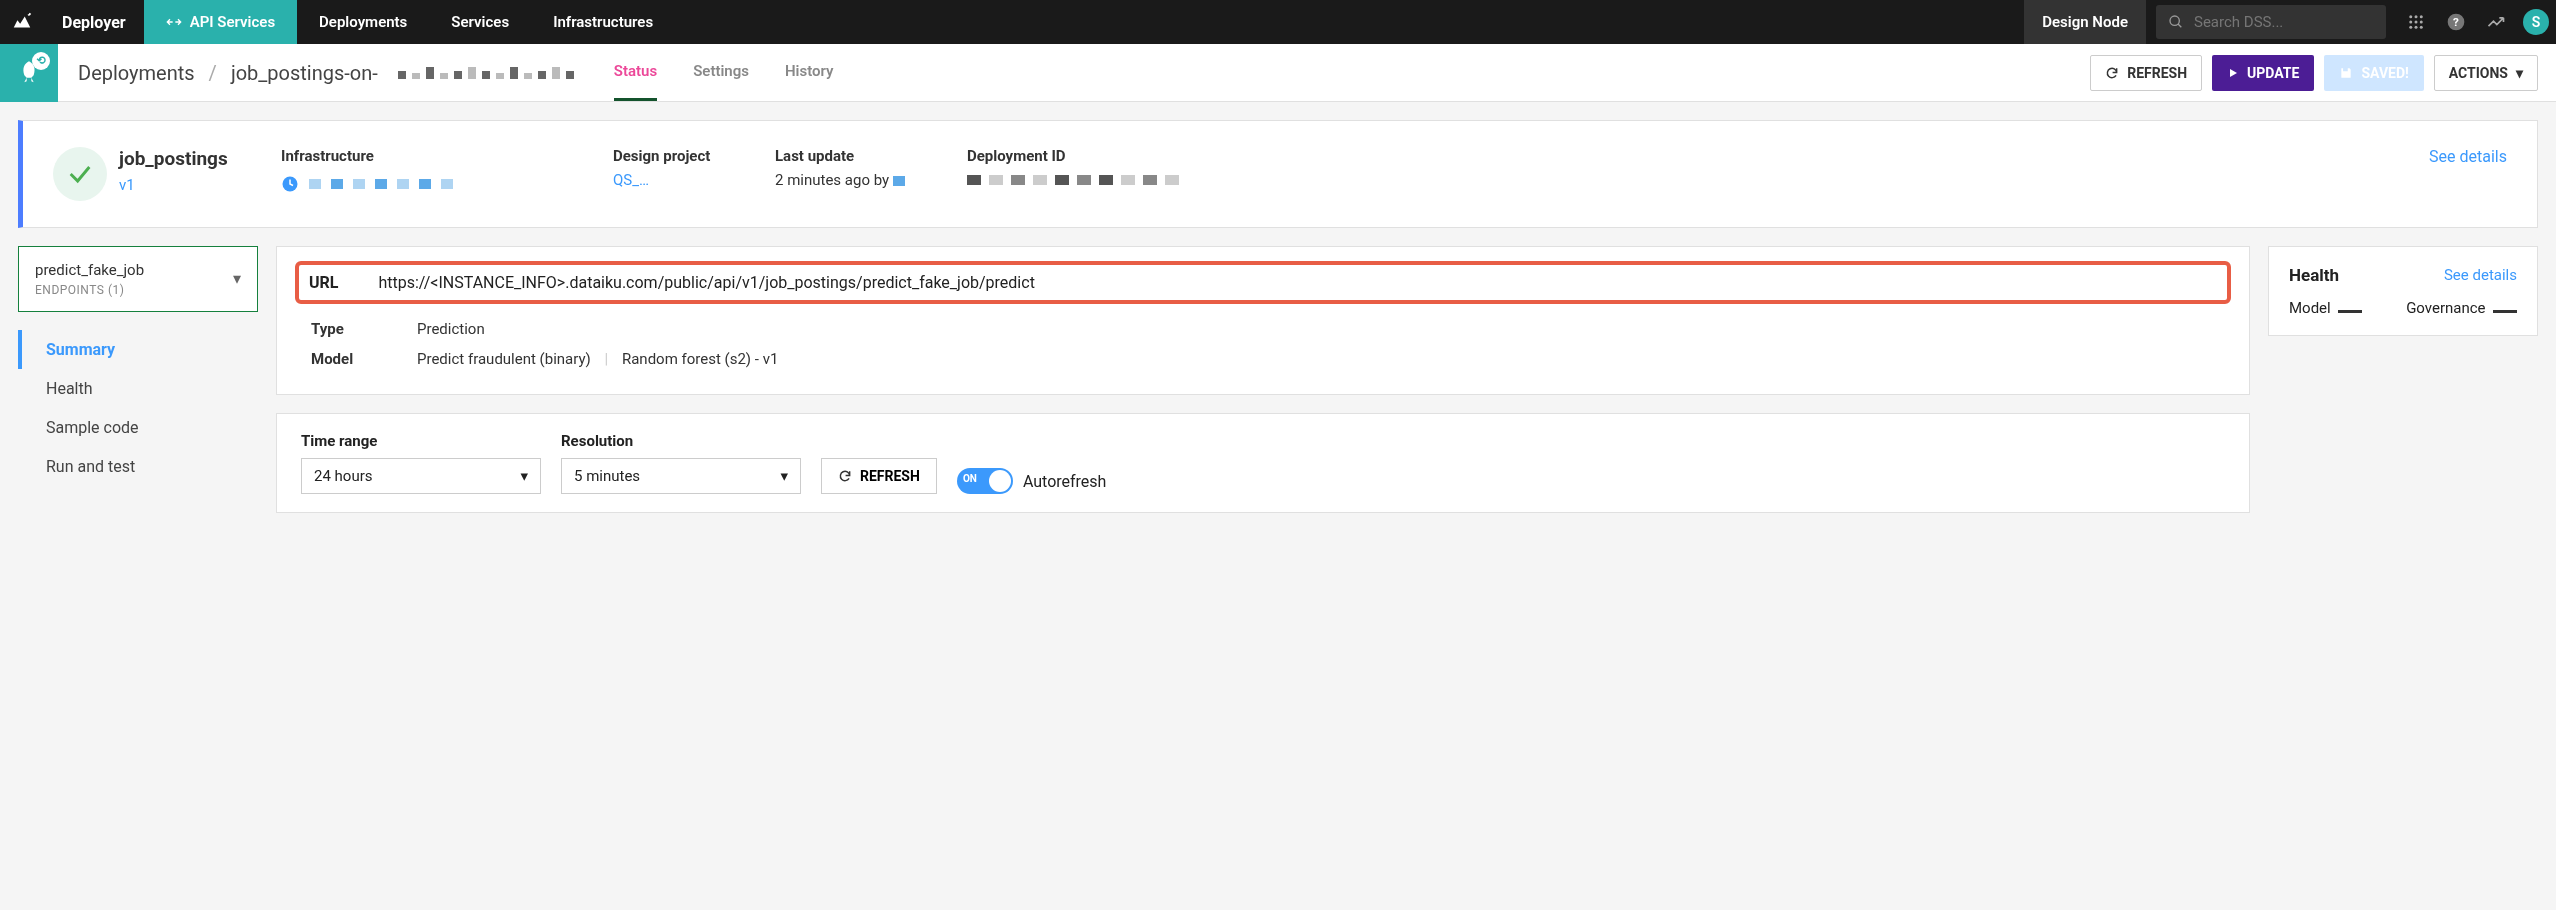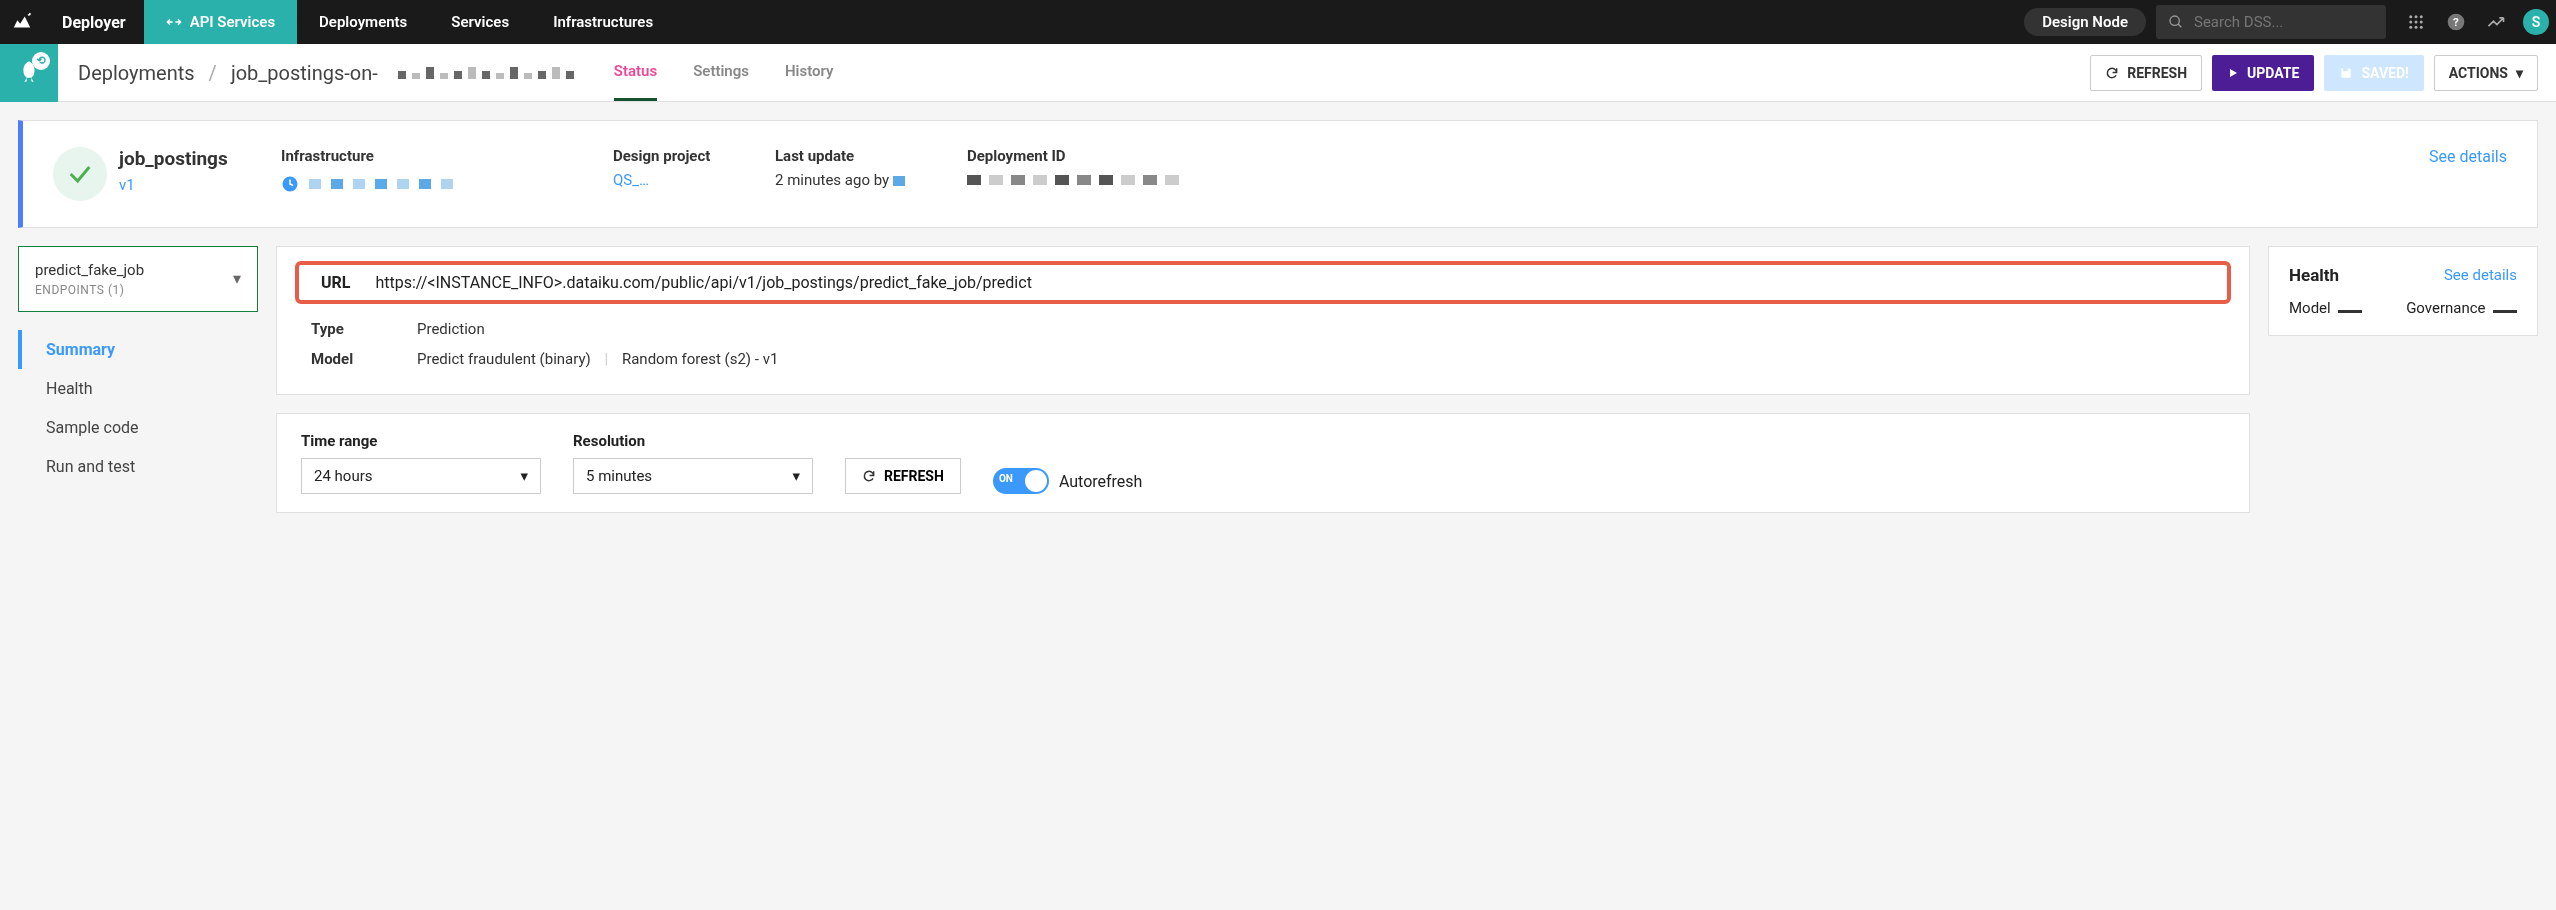--- a/index.html
+++ b/index.html
@@ -7,21 +7,21 @@
 
 
 .topnav { background: #1a1a1a; height: 44px; display: flex; align-items: center; color: #fff; }
 .topnav-logo { width: 44px; display: flex; align-items: center; justify-content: center; }
 .topnav-brand { font-weight: 700; font-size: 16px; padding: 0 18px; }
 .topnav-item { padding: 0 22px; height: 44px; display: flex; align-items: center; font-size: 15px; font-weight: 600; cursor: pointer; position: relative; }
 .topnav-item.active { background: #2ab1ac; }
 .topnav-item.active .nav-icon { margin-right: 8px; }
 .topnav-item.indicator::after { content: ''; position: absolute; bottom: -6px; left: 50%; transform: translateX(-50%); border: 6px solid transparent; border-bottom-color: #fff; }
 .topnav-spacer { flex: 1; }
-.topnav-designnode { background: #333; padding: 0 18px; height: 28px; display: flex; align-items: center; font-weight: 600; font-size: 15px; border-radius: 14px; }
+.topnav-designnode { background: #333; padding: 0 18px; height: 44px; display: flex; align-items: center; font-weight: 600; font-size: 15px; }
 .topnav-search { background: #333; height: 34px; margin: 0 10px; border-radius: 3px; display: flex; align-items: center; padding: 0 12px; width: 230px; }
 .topnav-search input { background: transparent; border: none; outline: none; color: #ccc; font-size: 15px; margin-left: 10px; width: 100%; }
 .topnav-icon { width: 34px; height: 34px; display: flex; align-items: center; justify-content: center; cursor: pointer; margin: 0 3px; }
 .avatar { width: 26px; height: 26px; border-radius: 50%; background: #2ab1ac; display: flex; align-items: center; justify-content: center; font-weight: 600; font-size: 14px; }
 
 
 .subheader { background: #fff; border-bottom: 1px solid #e0e0e0; height: 58px; display: flex; align-items: center; }
 .subheader-icon { width: 58px; height: 58px; background: #2ab1ac; display: flex; align-items: center; justify-content: center; position: relative; }
 .subheader-icon .rocket { color: #fff; }
 .badge-small { position: absolute; top: 8px; right: 8px; width: 18px; height: 18px; border-radius: 50%; background: #fff; color: #2ab1ac; display: flex; align-items: center; justify-content: center; font-size: 11px; font-weight: 700; }
@@ -64,27 +64,27 @@
 .endpoint-panel { background: #fff; border: 1px solid #15803d; width: 240px; padding: 14px 16px; }
 .endpoint-name { font-size: 15px; color: #333; }
 .endpoint-sub { font-size: 12px; color: #888; letter-spacing: 0.5px; margin-top: 4px; }
 .endpoint-panel .chev { float: right; color: #666; margin-top: -28px; }
 .left-nav { width: 240px; margin-top: 18px; }
 .left-nav-item { padding: 10px 24px; font-size: 16px; color: #444; cursor: pointer; border-left: 4px solid transparent; }
 .left-nav-item.active { color: #3b99fc; font-weight: 700; border-left: 4px solid #3b99fc; }
 
 .main-col { flex: 1; display: flex; flex-direction: column; gap: 18px; }
 .detail-card { background: #fff; border: 1px solid #e0e0e0; padding: 20px 24px; }
-.url-row { border: 4px solid #e85d45; border-radius: 6px; padding: 8px 22px; display: flex; align-items: flex-end; gap: 25px; margin: -6px -6px 10px -6px; }
+.url-row { border: 4px solid #e85d45; border-radius: 6px; padding: 8px 10px; display: flex; align-items: flex-end; gap: 40px; margin: -6px -6px 10px -6px; }
 .detail-row { display: flex; gap: 56px; padding: 6px 10px; align-items: center; }
 .detail-row .lbl { width: 50px; font-weight: 700; color: #333; font-size: 15px; }
 .detail-row .val { font-size: 15px; color: #333; }
 .model-sep { color: #ccc; padding: 0 10px; }
 
-.timerange-card { background: #fff; border: 1px solid #e0e0e0; padding: 18px 24px; display: flex; gap: 32px; align-items: flex-end; flex-wrap: wrap;}
+.timerange-card { background: #fff; border: 1px solid #e0e0e0; padding: 18px 24px; display: flex; gap: 20px; align-items: flex-end; flex-wrap: wrap;}
 .field { display: flex; flex-direction: column; gap: 8px; }
 .field label { font-weight: 700; font-size: 15px; }
 .select { border: 1px solid #ccc; height: 36px; width: 240px; padding: 0 12px; display: flex; align-items: center; justify-content: space-between; font-size: 15px; cursor: pointer; background:#fff;}
 .btn-refresh { border: 1px solid #ccc; background: #fff; height: 36px; padding: 0 16px; font-weight: 700; display: inline-flex; align-items: center; gap: 8px; cursor: pointer; font-size:14px;}
 .toggle-wrap { display: flex; align-items: center; gap: 10px; }
 .toggle { width: 56px; height: 26px; border-radius: 13px; background: #3b99fc; position: relative; }
 .toggle .on { position: absolute; left: 6px; top: 5px; font-size: 10px; color: #fff; font-weight: 700; }
 .toggle .knob { position: absolute; right: 2px; top: 2px; width: 22px; height: 22px; border-radius: 50%; background: #fff; }
 
 .right-col { width: 270px; }

